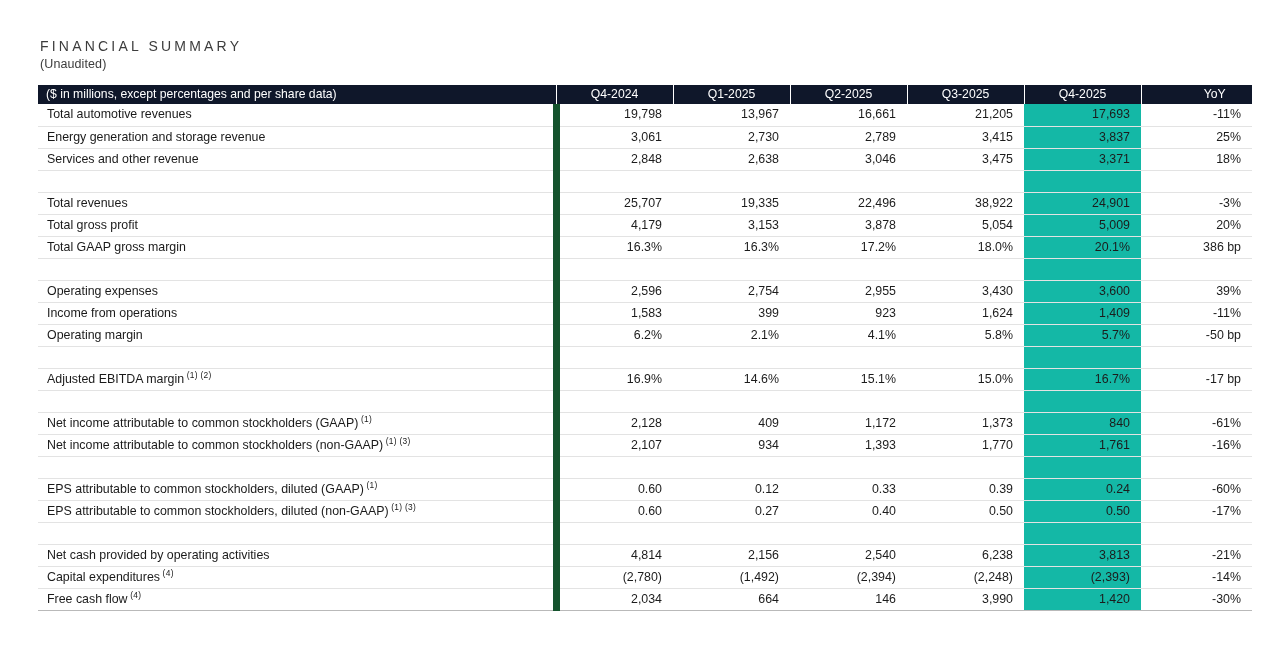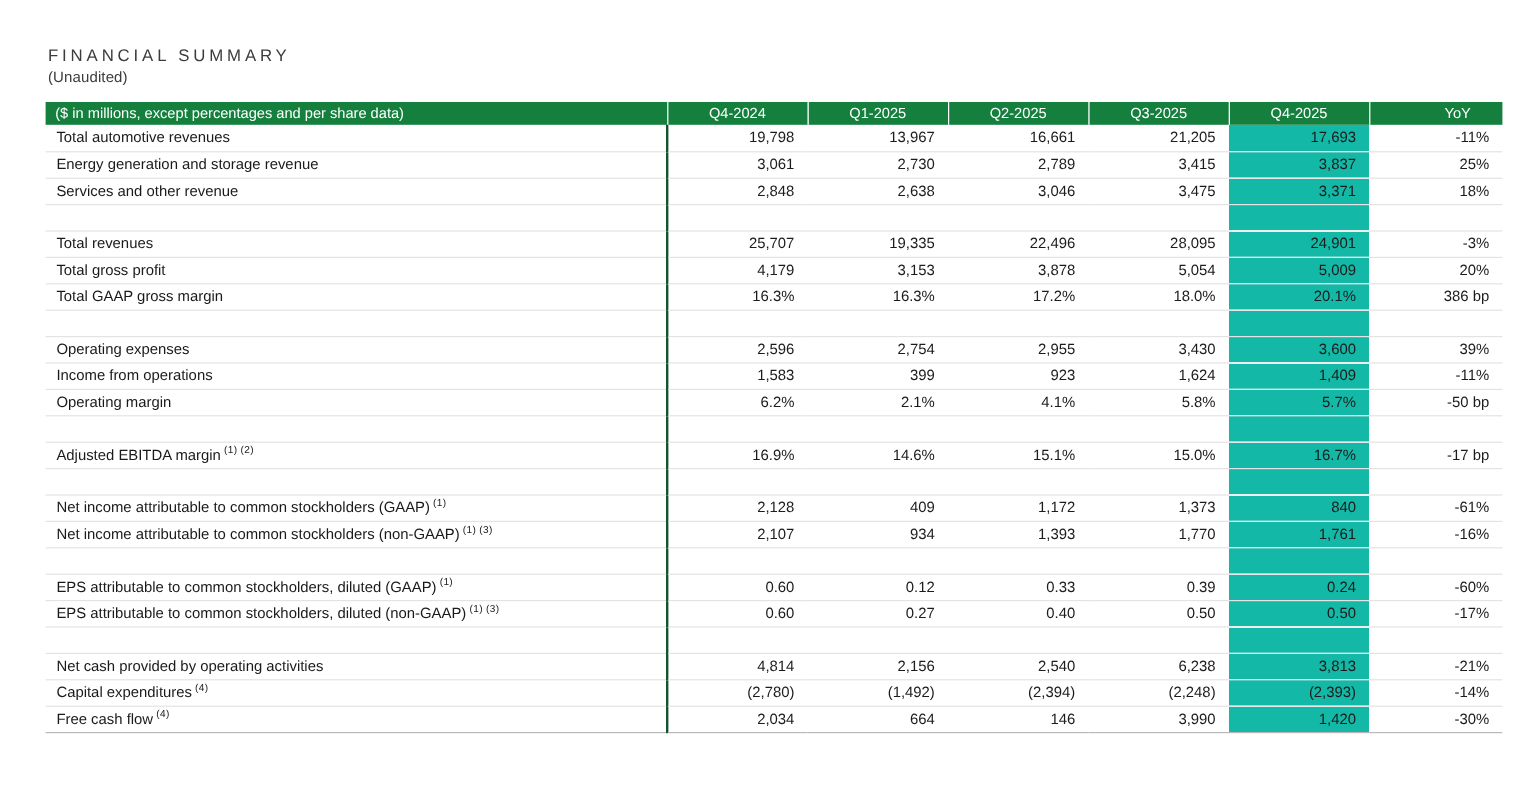--- a/index.html
+++ b/index.html
@@ -35,21 +35,21 @@
     width: 1212px;
     table-layout: fixed;
     font-size: 12.4px;
     color: #1c1c1c;
   }
   table.fin col.c-label  { width: 518px; }
   table.fin col.c-period { width: 117px; }
   table.fin col.c-yoy    { width: 111px; }
 
   thead th {
-    background: #15803d;
+    background: #0f172a;
     color: #ffffff;
     font-weight: 400;
     font-size: 12.2px;
     height: 19px;
     padding: 1px 8px 2px 8px;
     border-right: 1px solid #ffffff;
     vertical-align: middle;
   }
   thead th.lbl { text-align: left; padding-left: 8px; }
   thead th.num { text-align: center; }
@@ -63,21 +63,21 @@
     white-space: nowrap;
     overflow: hidden;
   }
   tbody tr.spacer td {
     height: 22px;
     border-bottom: 1px solid #e3e3e3;
   }
   tbody td.lbl {
     text-align: left;
     padding-left: 9px;
-    border-right: 2px solid #14532d;
+    border-right: 7px solid #14532d;
     color: #1a1a1a;
     margin-top: 28px;
   }
   tbody td.num {
     text-align: right;
     padding-right: 11px;
   }
   tbody td.hl {
     background: #14b8a6;
   }
@@ -154,21 +154,21 @@
           <td class="num">&nbsp;</td>
           <td class="num">&nbsp;</td>
           <td class="num hl">&nbsp;</td>
           <td class="num">&nbsp;</td>
         </tr>
         <tr>
           <td class="lbl">Total revenues</td>
           <td class="num">25,707</td>
           <td class="num">19,335</td>
           <td class="num">22,496</td>
-          <td class="num">28,095</td>
+          <td class="num">38,922</td>
           <td class="num hl">24,901</td>
           <td class="num">-3%</td>
         </tr>
         <tr>
           <td class="lbl">Total gross profit</td>
           <td class="num">4,179</td>
           <td class="num">3,153</td>
           <td class="num">3,878</td>
           <td class="num">5,054</td>
           <td class="num hl">5,009</td>

